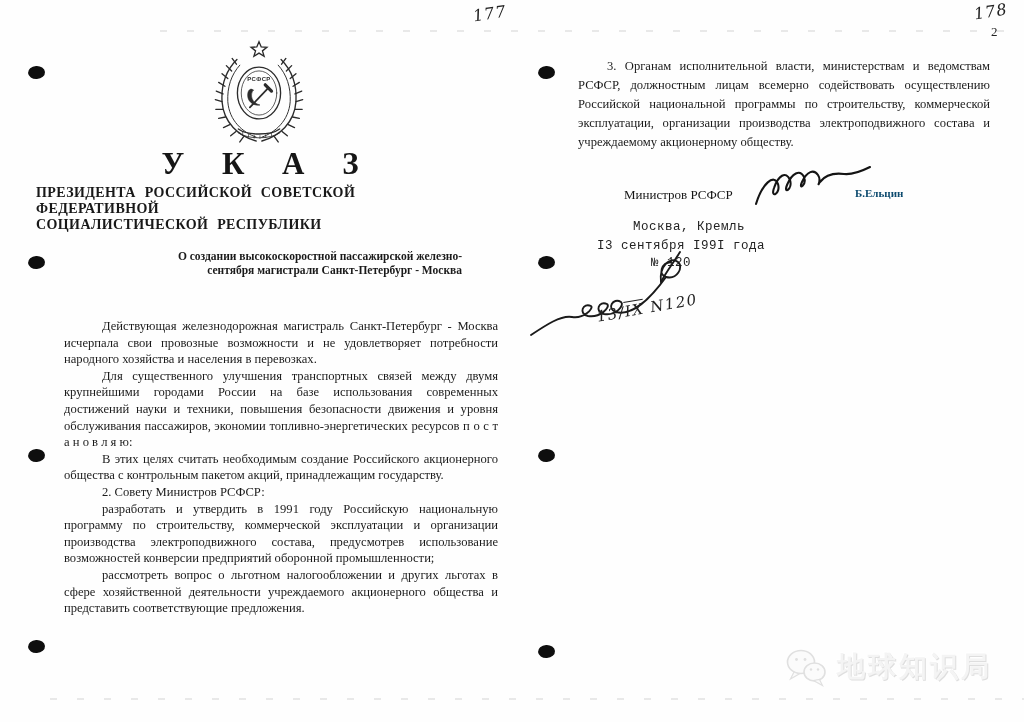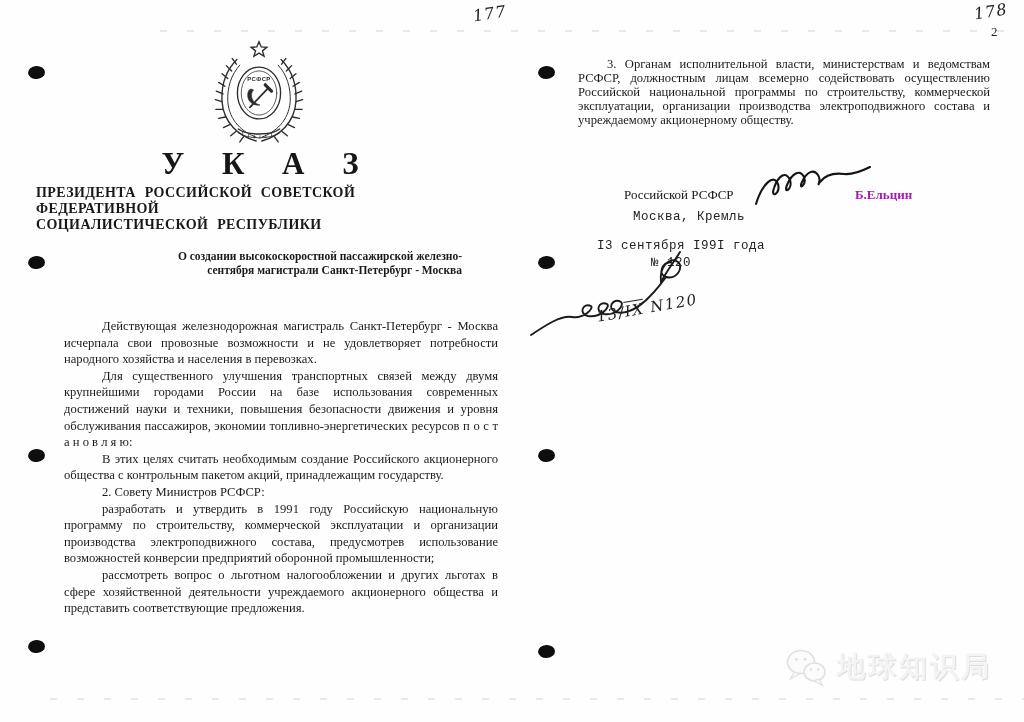--- a/index.html
+++ b/index.html
@@ -28,27 +28,27 @@
     position:absolute;left:142px;top:250px;width:320px;
     font-weight:bold;font-size:11.5px;line-height:13.5px;color:#1a1a1a;text-align:right;
   }
   .bodytext{
     position:absolute;left:64px;top:318px;width:434px;
     font-size:12.6px;line-height:16.6px;text-align:justify;color:#1b1b1b;
   }
   .bodytext p{margin:0;text-indent:38px;}
   .bodytext-right{
     position:absolute;left:578px;top:57px;width:412px;
-    font-size:12.6px;line-height:14px;text-align:justify;color:#1b1b1b;
+    font-size:12.6px;line-height:19px;text-align:justify;color:#1b1b1b;
   }
   .bodytext-right p{margin:0;text-indent:29px;}
   .sig-title{position:absolute;left:624px;top:187px;font-size:13px;color:#161616;}
-  .sig-name{position:absolute;left:855px;top:187px;font-size:13px;font-weight:bold;color:#a21caf;}
+  .sig-name{position:absolute;left:855px;top:187px;font-size:11px;font-weight:bold;color:#0c4a6e;}
   .typed{font-family:"Liberation Mono",monospace;font-size:12.5px;letter-spacing:.5px;color:#222;}
-  .place-line{position:absolute;left:633px;top:210px;text-align:right;}
+  .place-line{position:absolute;left:633px;top:220px;text-align:right;}
   .date-line{position:absolute;left:597px;top:239px;}
   .number-line{position:absolute;left:651px;top:256px;}
   
   .hand{font-family:"DejaVu Serif",serif;font-style:italic;color:#222;}
   .folio-left{position:absolute;left:473px;top:4px;font-size:16px;transform:rotate(-9deg);letter-spacing:1px;}
   .folio-right{position:absolute;left:974px;top:2px;font-size:16px;transform:rotate(-9deg);letter-spacing:1px;}
   .page-num{position:absolute;left:991px;top:24px;font-size:13px;color:#222;}
   .hand-note{position:absolute;left:596px;top:299px;font-size:15px;transform:rotate(-10deg);letter-spacing:1.5px;}
   .overline{text-decoration:overline;}
   
@@ -128,21 +128,21 @@
   </div>
 
   <div class="hand folio-left">177</div>
   <div class="hand folio-right">178</div>
   <div class="page-num">2</div>
 
   <div class="bodytext-right">
     <p>3. Органам исполнительной власти, министерствам и ведомствам РСФСР, должностным лицам всемерно содействовать осуществлению Российской национальной программы по строительству, коммерческой эксплуатации, организации производства электроподвижного состава и учреждаемому акционерному обществу.</p>
   </div>
 
-  <div class="sig-title">Российской РСФСР</div>
+  <div class="sig-title">Министров РСФСР</div>
   <div class="sig-name">Б.Ельцин</div>
 
   <div class="abs" style="left:752px;top:164px;width:122px;height:44px;">
     <svg viewBox="0 0 122 44" width="122" height="44" fill="none" stroke="#141414" stroke-width="2.1" stroke-linecap="round">
       <path d="M4 40 C10 20 22 9 26 20 C29 30 18 35 22 24 C26 12 34 6 38 16 C41 25 31 31 35 21 C40 9 48 5 52 13 C55 21 46 27 50 18 C55 7 62 5 66 11 C70 17 64 24 68 18 C74 10 84 9 92 10 C101 11 110 7 118 3"></path>
     </svg>
   </div>
 
   <div class="typed place-line">Москва, Кремль</div>
   <div class="typed date-line">I3 сентября I99I года</div>

